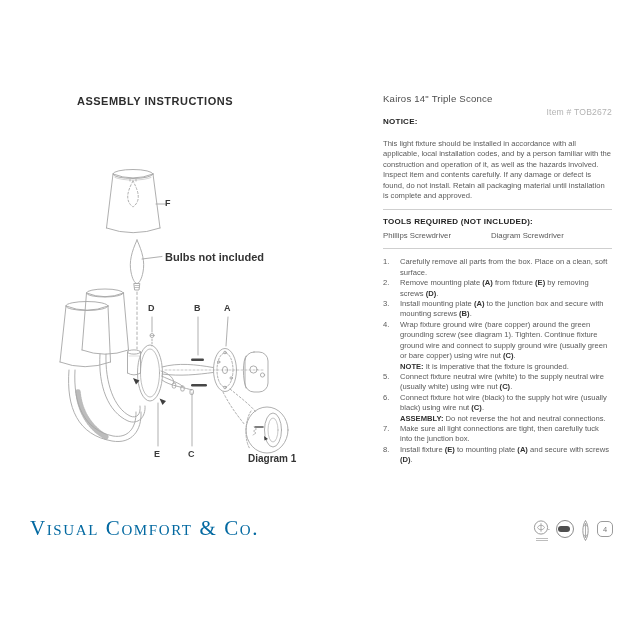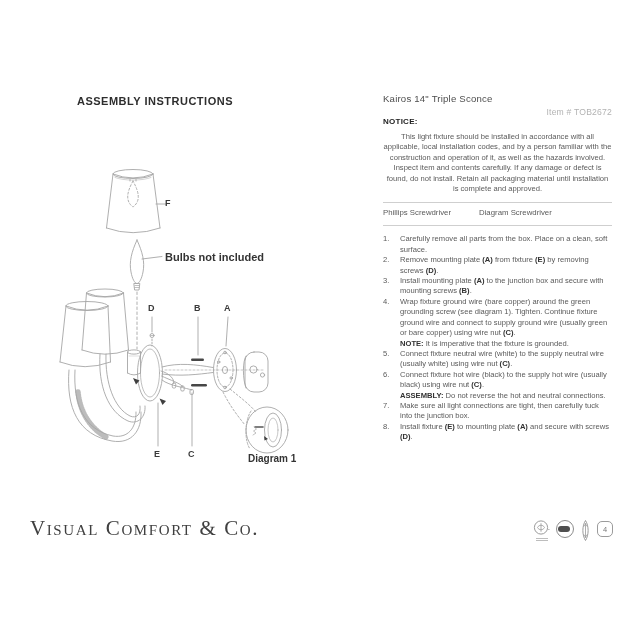--- a/index.html
+++ b/index.html
@@ -13,46 +13,46 @@
     font-size:11px; font-weight:bold; letter-spacing:.5px; color:#2e2e2e;margin-left:47px;
   }
 
   
   .right-col { position:absolute; left:383px; top:93px; width:229px; }
   .product-name { font-size:9.6px; color:#4e4e4e; letter-spacing:.2px; }
   .item-number  { font-size:8.6px; color:#b2b2b2; margin-top:3px; letter-spacing:.2px;text-align:right; }
   .section-heading { font-size:8px; font-weight:bold; color:#222; letter-spacing:.25px; }
   .notice-heading { }
   .notice-body {
-    margin-top:6px; font-size:7.6px; line-height:10.4px; color:#5a5a5a;text-align:center;
+    margin-top:13px; font-size:7.6px; line-height:10.4px; color:#5a5a5a;
   }
   .divider { border:none; border-top:1px solid #cfcfcf; margin:8px 0 0 0; }
   .tools-heading { margin-top:7px; }
   .tools-row { display:flex; margin-top:5px; font-size:7.8px; color:#5a5a5a; }
-  .tool-item { width:96px; }
+  .tool-item { width:108px; }
   .steps { margin-top:8px; list-style:none; font-size:7.6px; line-height:10.4px; color:#5a5a5a; }
   .step { display:flex; }
   .step-num { flex:none; width:17px; }
   .step-text { flex:1; white-space:pre-wrap; }
   .step-text strong, .steps strong { color:#323232; font-weight:bold; }
 
   
   .diagram { position:absolute; left:20px; top:140px; width:340px; height:360px; }
   .diagram svg { position:absolute; left:0; top:0; }
   .dlabel {
     position:absolute; font-size:9px; font-weight:bold; color:#3a3a3a; letter-spacing:.2px;
   }
   .dnote { position:absolute; font-size:11px; font-weight:bold; color:#333; }
   .dcaption { position:absolute; font-size:10px; font-weight:bold; color:#333; }
 
   
   .logo {
     position:absolute; left:30px; top:516px;
     font-family:"Liberation Serif", serif; font-variant:small-caps;
-    font-size:21px; letter-spacing:1.6px; color:#404040;
+    font-size:21px; letter-spacing:1.6px; color:#0369a1;
   }
   .badges { position:absolute; left:533px; top:519px; display:flex; align-items:flex-start; gap:6px; }
   .badge-cert { width:17px; display:flex; flex-direction:column; align-items:center; }
   .badge-cert .cert-lines { margin-top:1px; }
   .cert-line { width:12px; height:1px; background:#bdbdbd; margin-top:1px; }
   .badge-damp {
     width:18px; height:18px; border:1.6px solid #8d8d8d; border-radius:50%;
     position:relative; margin-top:1px;
   }
   .badge-damp .band {
@@ -196,20 +196,21 @@
 
 <div class="right-col">
   <div class="product-name">Kairos 14" Triple Sconce</div>
   <div class="item-number">Item # TOB2672</div>
 
   <div class="section-heading notice-heading">NOTICE:</div>
   <p class="notice-body">This light fixture should be installed in accordance with all applicable, local installation codes, and by a person familiar with the construction and operation of it, as well as the hazards involved. Inspect item and contents carefully. If any damage or defect is found, do not install. Retain all packaging material until installation is complete and approved.</p>
 
   <hr class="divider">
 
+  <div class="section-heading tools-heading">TOOLS REQUIRED (NOT INCLUDED):</div>
   <div class="tools-row">
     <span class="tool-item">Phillips Screwdriver</span>
     <span class="tool-item">Diagram Screwdriver</span>
   </div>
 
   <hr class="divider">
 
   <ol class="steps">
       <li class="step">
         <span class="step-num">1.</span>

